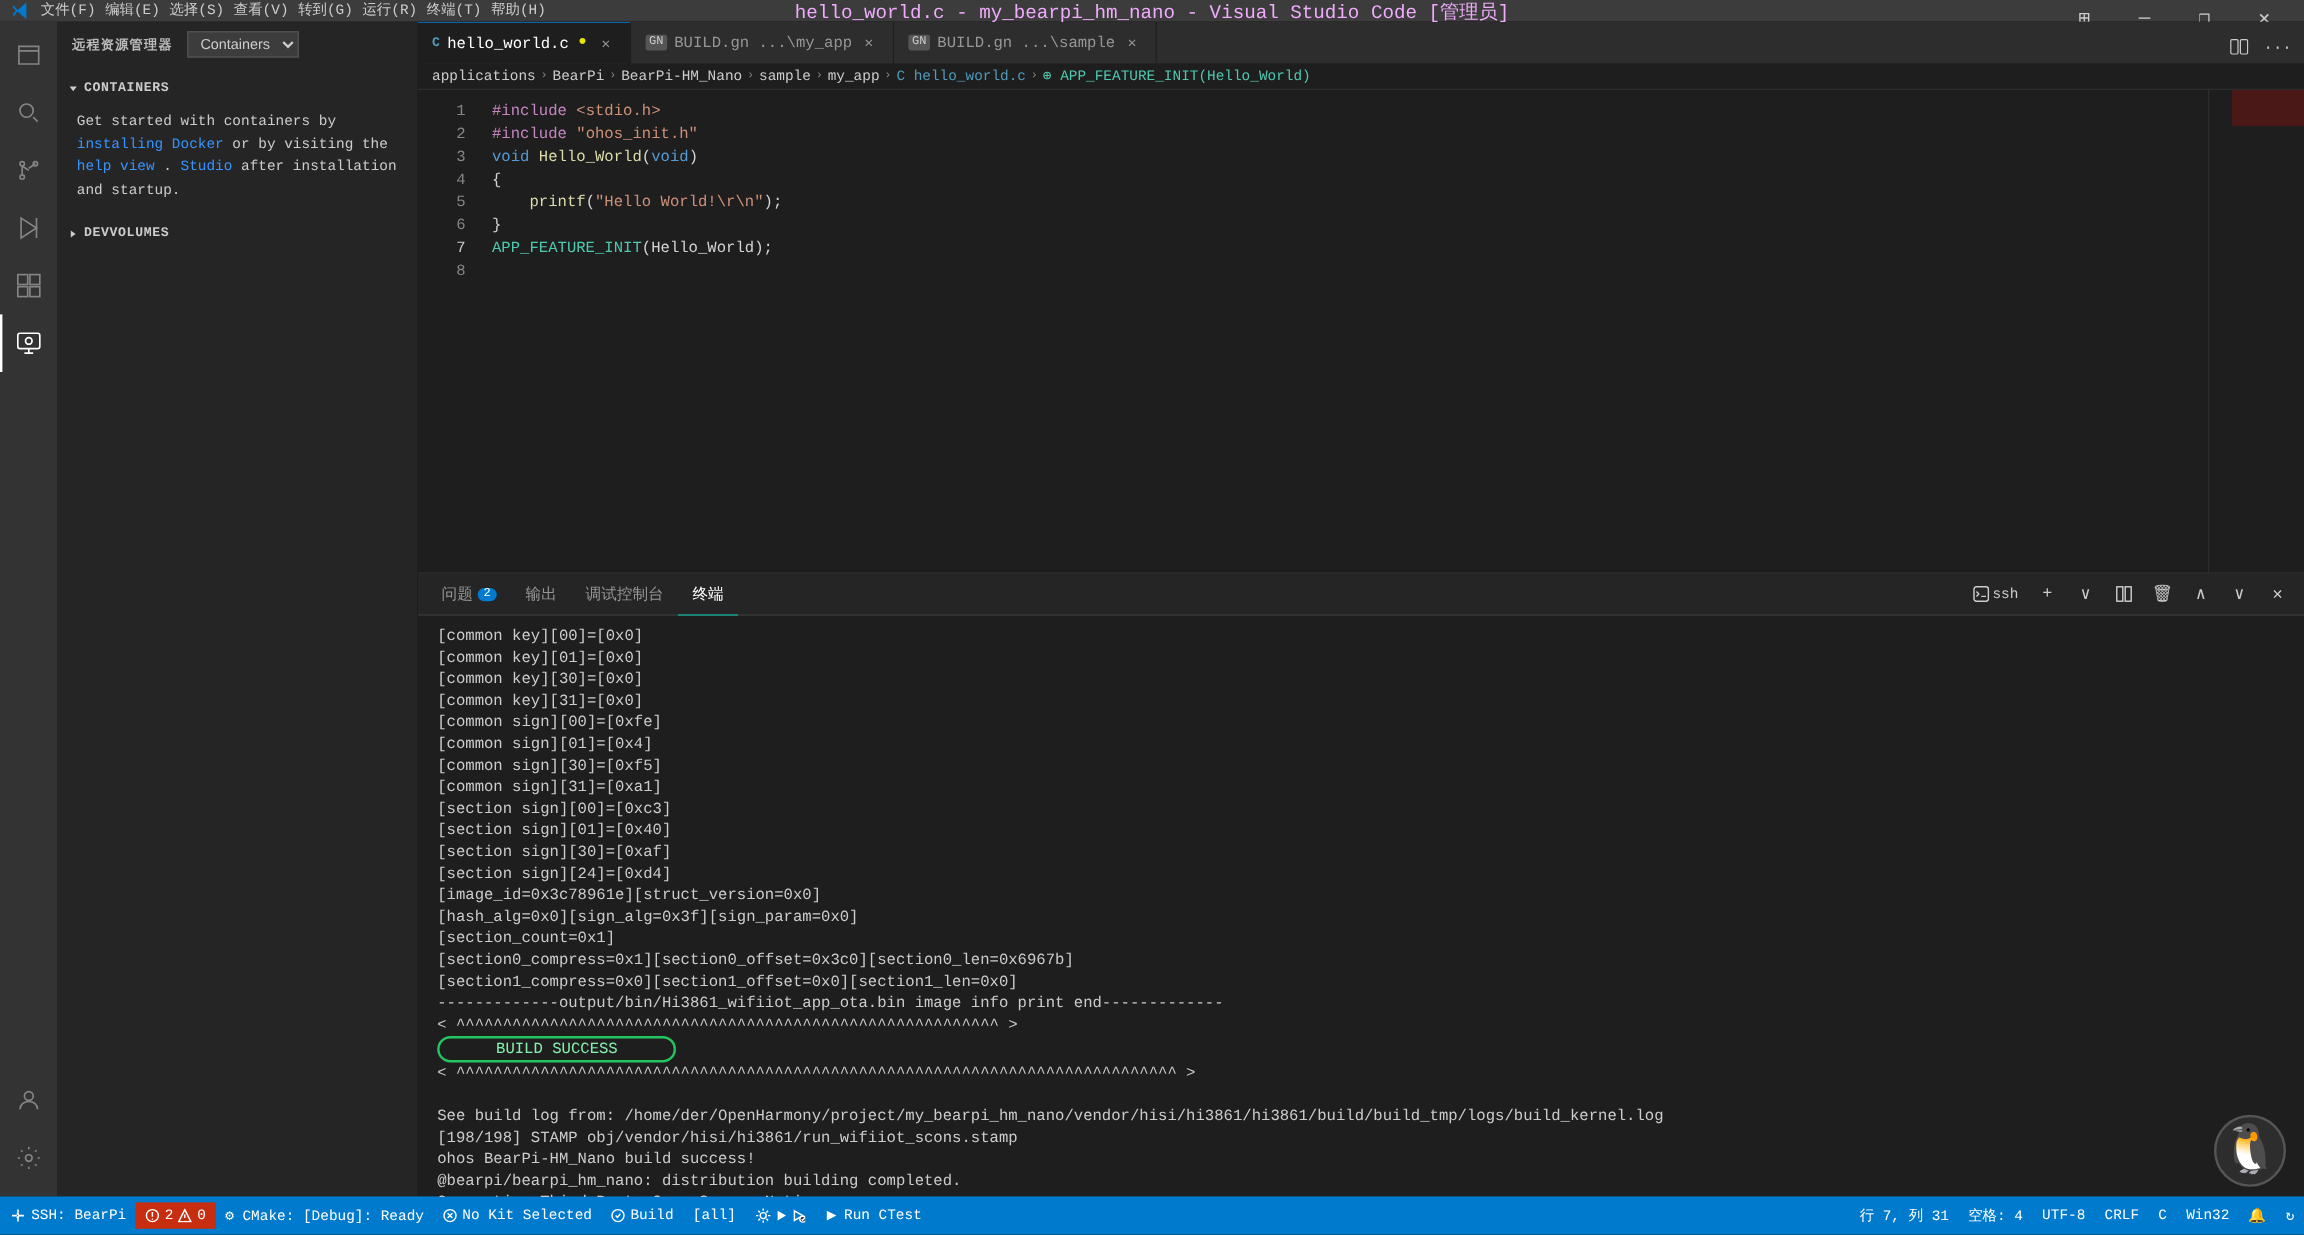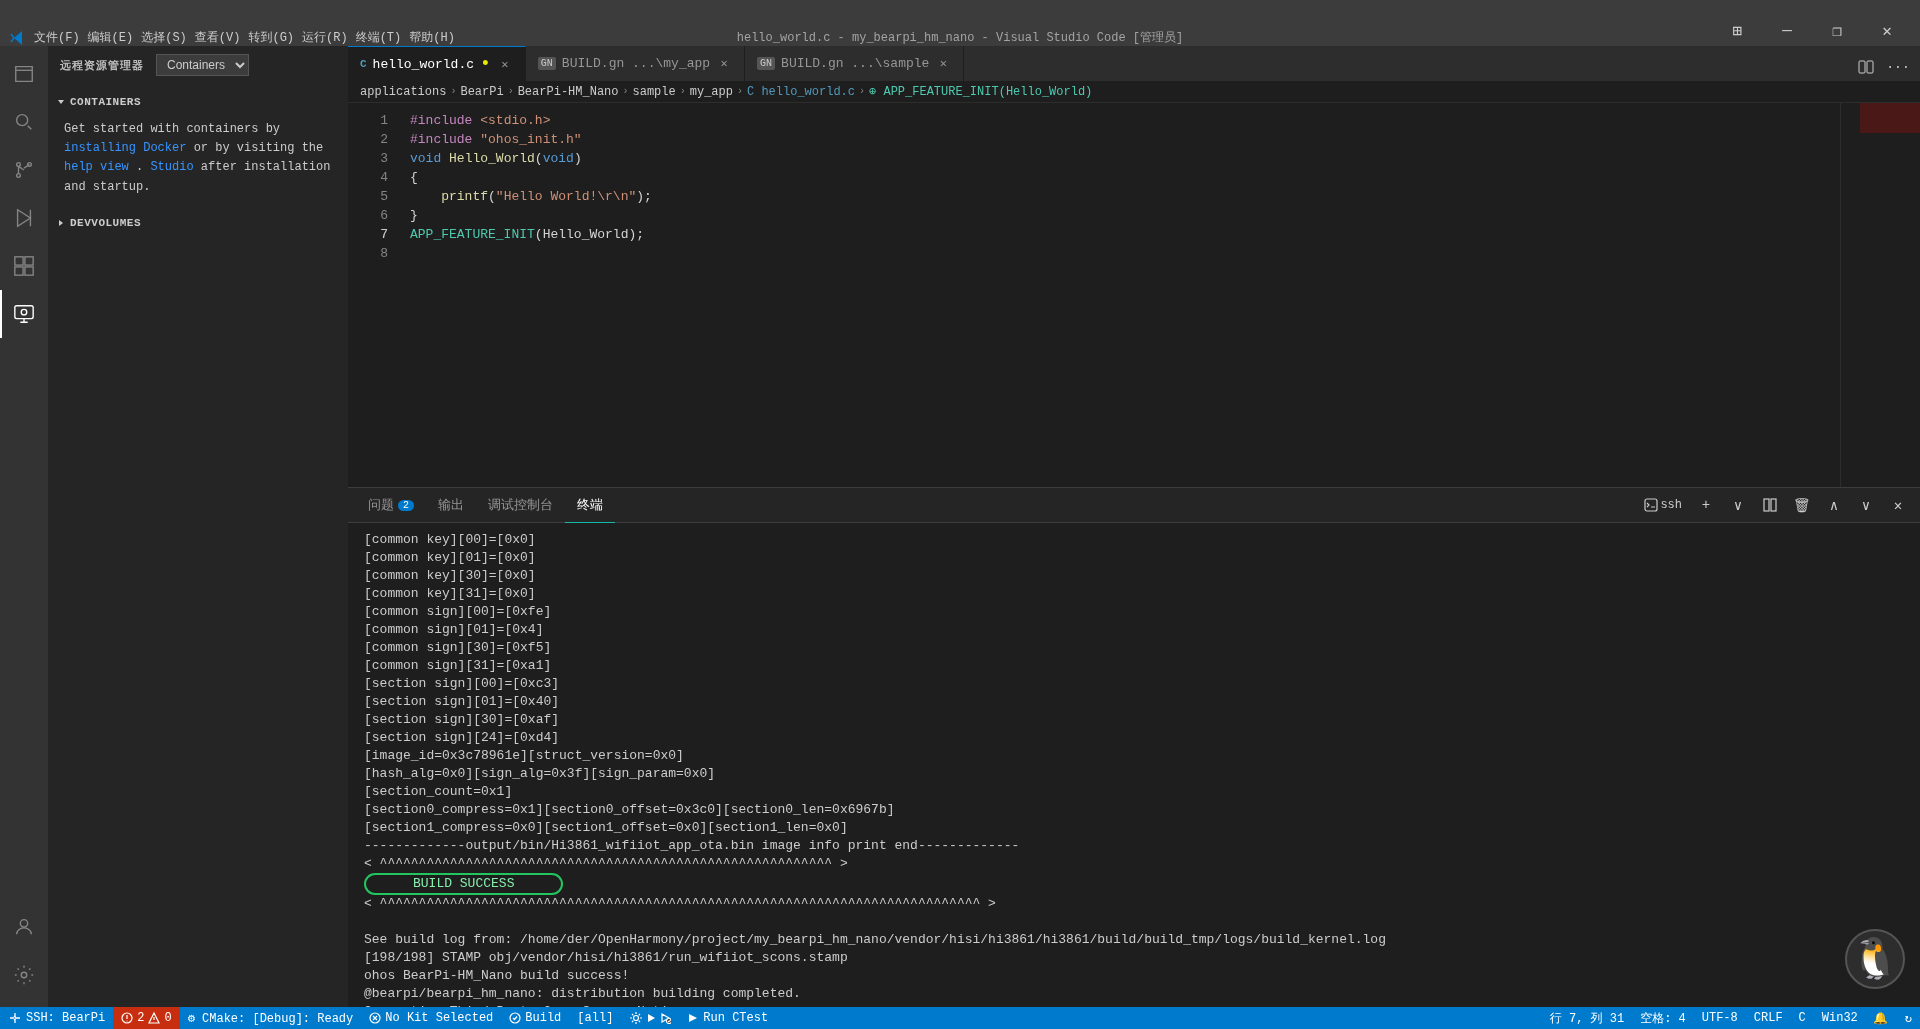--- a/index.html
+++ b/index.html
@@ -10,36 +10,36 @@
       color: #cccccc;
       font-family: 'Consolas', 'Courier New', monospace;
       font-size: 13px;
       overflow: hidden;
       display: flex;
       flex-direction: column;
     }
 
     
     #titlebar {
-      height: 46px;
+      height: 18px;
       background: #3c3c3c;
       display: flex;
-      align-items: flex-end;
+      align-items: flex-start;
       justify-content: space-between;
       padding: 0 10px;
       flex-shrink: 0;
     }
     #titlebar-left {
       display: flex;
       align-items: center;
       gap: 8px;
     }
     #titlebar-title {
-      font-size: 12px;
-      color: #a3a3a3;
+      font-size: 16px;
+      color: #f0abfc;
       flex: 1;
       text-align: center;
       position: absolute;
       left: 50%;
       transform: translateX(-50%);
     }
     #titlebar-controls {
       display: flex;
       gap: 4px;
     }
@@ -364,21 +364,21 @@
     .build-success-highlight {
       display: inline-block;
       border: 2px solid #22c55e;
       border-radius: 20px;
       padding: 0 8px;
       color: #86efac;
     }
 
     
     #status-bar {
-      height: 22px;
+      height: 32px;
       background: #007acc;
       display: flex;
       align-items: center;
       font-size: 12px;
       color: #ffffff;
       flex-shrink: 0;
     }
     .status-item {
       padding: 0 8px;
       height: 22px;

